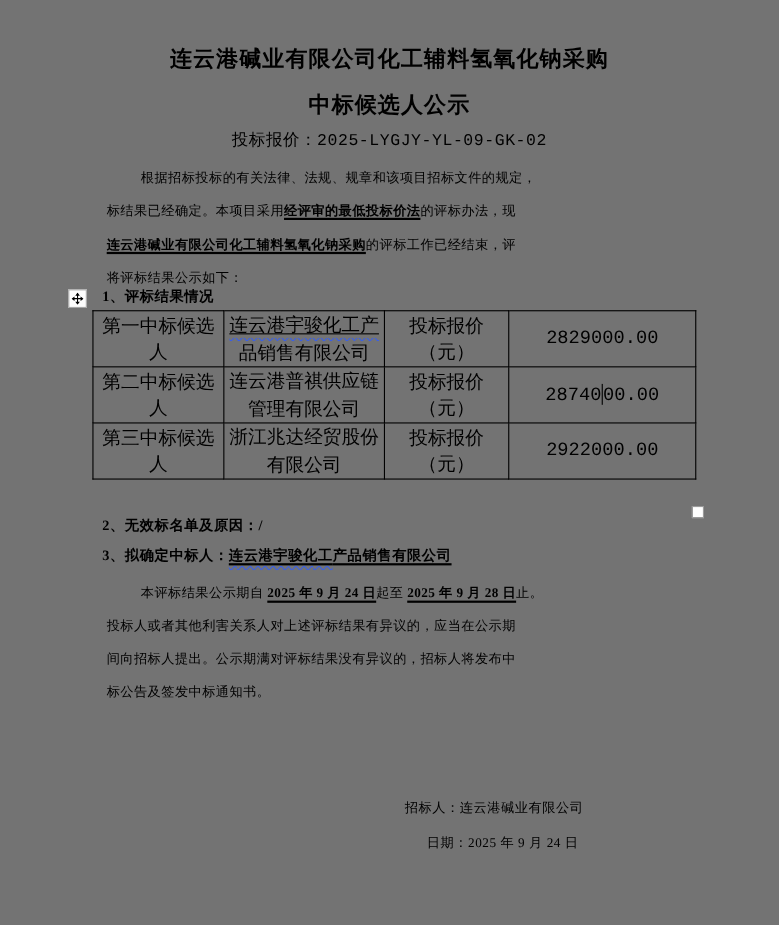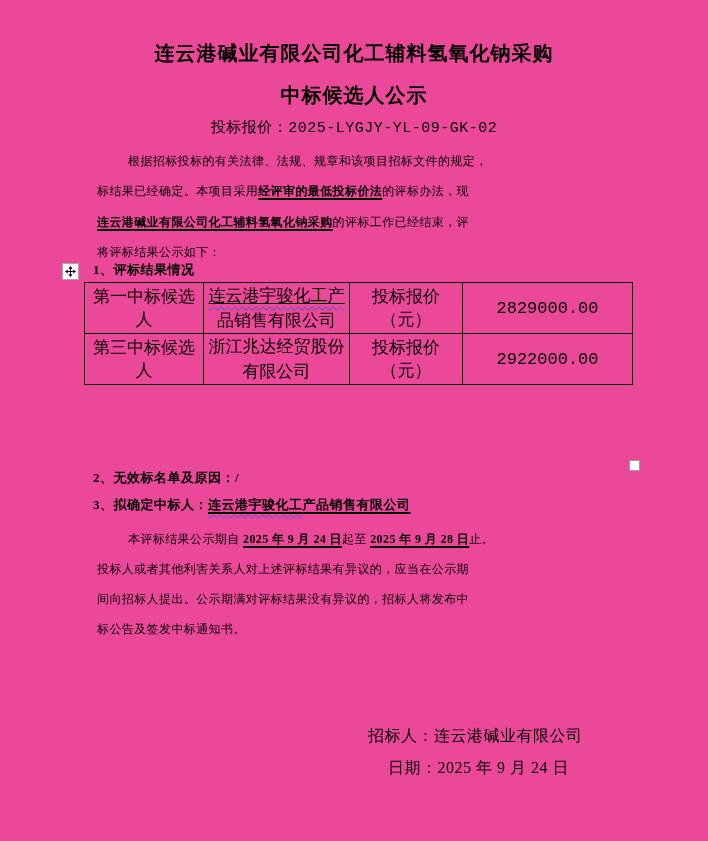--- a/index.html
+++ b/index.html
@@ -1,16 +1,16 @@
 <!DOCTYPE html>
 <html><head>
 <meta charset="utf-8">
 <style>
   html,body{margin:0;padding:0;background:#fff;}
-  .page{position:relative;width:708px;height:841px;background:#ec4899;overflow:hidden;
+  .page{position:relative;width:708px;height:841px;background:#737373;overflow:hidden;
         font-family:"Liberation Serif","DejaVu Serif",serif;color:#000;}
   .abs{position:absolute;}
   .center{left:0;right:0;text-align:center;}
   .title{font-size:20px;font-weight:700;letter-spacing:1px;}
   .projno{font-size:15px;letter-spacing:.5px;}
   .mono{font-family:"Liberation Mono","DejaVu Sans Mono",monospace;}
   .para{font-size:12px;letter-spacing:.4px;}
   .para .line{white-space:nowrap;line-height:30.4px;height:30.4px;}
   .closing .line{line-height:30px;height:30px;}
   .indent{padding-left:31px;}
@@ -26,21 +26,21 @@
       font-size:17px;padding:0;overflow:hidden;}
   table.results tr{height:47px;padding-left:32px;}
   .c1{width:118px;} .c2{width:145px;font-size:18px;margin-top:30px;} .c3{width:112px;} .c4{width:169px;}
   .company div{line-height:25px;white-space:nowrap;}
   .price{font-family:"Liberation Mono","DejaVu Sans Mono",monospace;font-size:17px;letter-spacing:0;}
   .caret{display:inline-block;width:1.5px;height:19px;background:#000;vertical-align:-4px;}
   .move-handle{position:absolute;left:62px;top:263px;width:15px;height:15px;border:1px solid #a6a6a6;
       background:#fdfdfd;display:flex;align-items:center;justify-content:center;cursor:move;}
   .resize-handle{position:absolute;left:629px;top:460px;width:9px;height:9px;
       border:1.5px solid #9b9b9b;background:#fff;cursor:nwse-resize;}
-  .footer{font-size:16px;letter-spacing:.5px;white-space:nowrap;}
+  .footer{font-size:12px;letter-spacing:.5px;white-space:nowrap;}
 </style>
 </head>
 <body>
 
 <div class="page">
 
   <div class="abs center title" style="top:40px">连云港碱业有限公司化工辅料氢氧化钠采购</div>
   <div class="abs center title" style="top:82px">中标候选人公示</div>
 
   <div class="abs center projno" style="top:118px"><span>投标报价：</span><span class="mono">2025-LYGJY-YL-09-GK-02</span></div>
@@ -66,20 +66,29 @@
         <tr>
       <td class="c1">第一中标候选人</td>
       <td class="c2 company">
         <div><span class="solid-u"><span class="wavy-u">连云港宇骏化工产</span></span></div>
         <div>品销售有限公司</div>
       </td>
       <td class="c3">投标报价（元）</td>
       <td class="c4 price">2829000.00</td>
     </tr>
     <tr>
+      <td class="c1">第二中标候选人</td>
+      <td class="c2 company">
+        <div>连云港普祺供应链</div>
+        <div>管理有限公司</div>
+      </td>
+      <td class="c3">投标报价（元）</td>
+      <td class="c4 price"><span>28740</span><span class="caret"></span><span>00.00</span></td>
+    </tr>
+    <tr>
       <td class="c1">第三中标候选人</td>
       <td class="c2 company">
         <div>浙江兆达经贸股份</div>
         <div>有限公司</div>
       </td>
       <td class="c3">投标报价（元）</td>
       <td class="c4 price">2922000.00</td>
     </tr>
   </tbody>
     </table>

